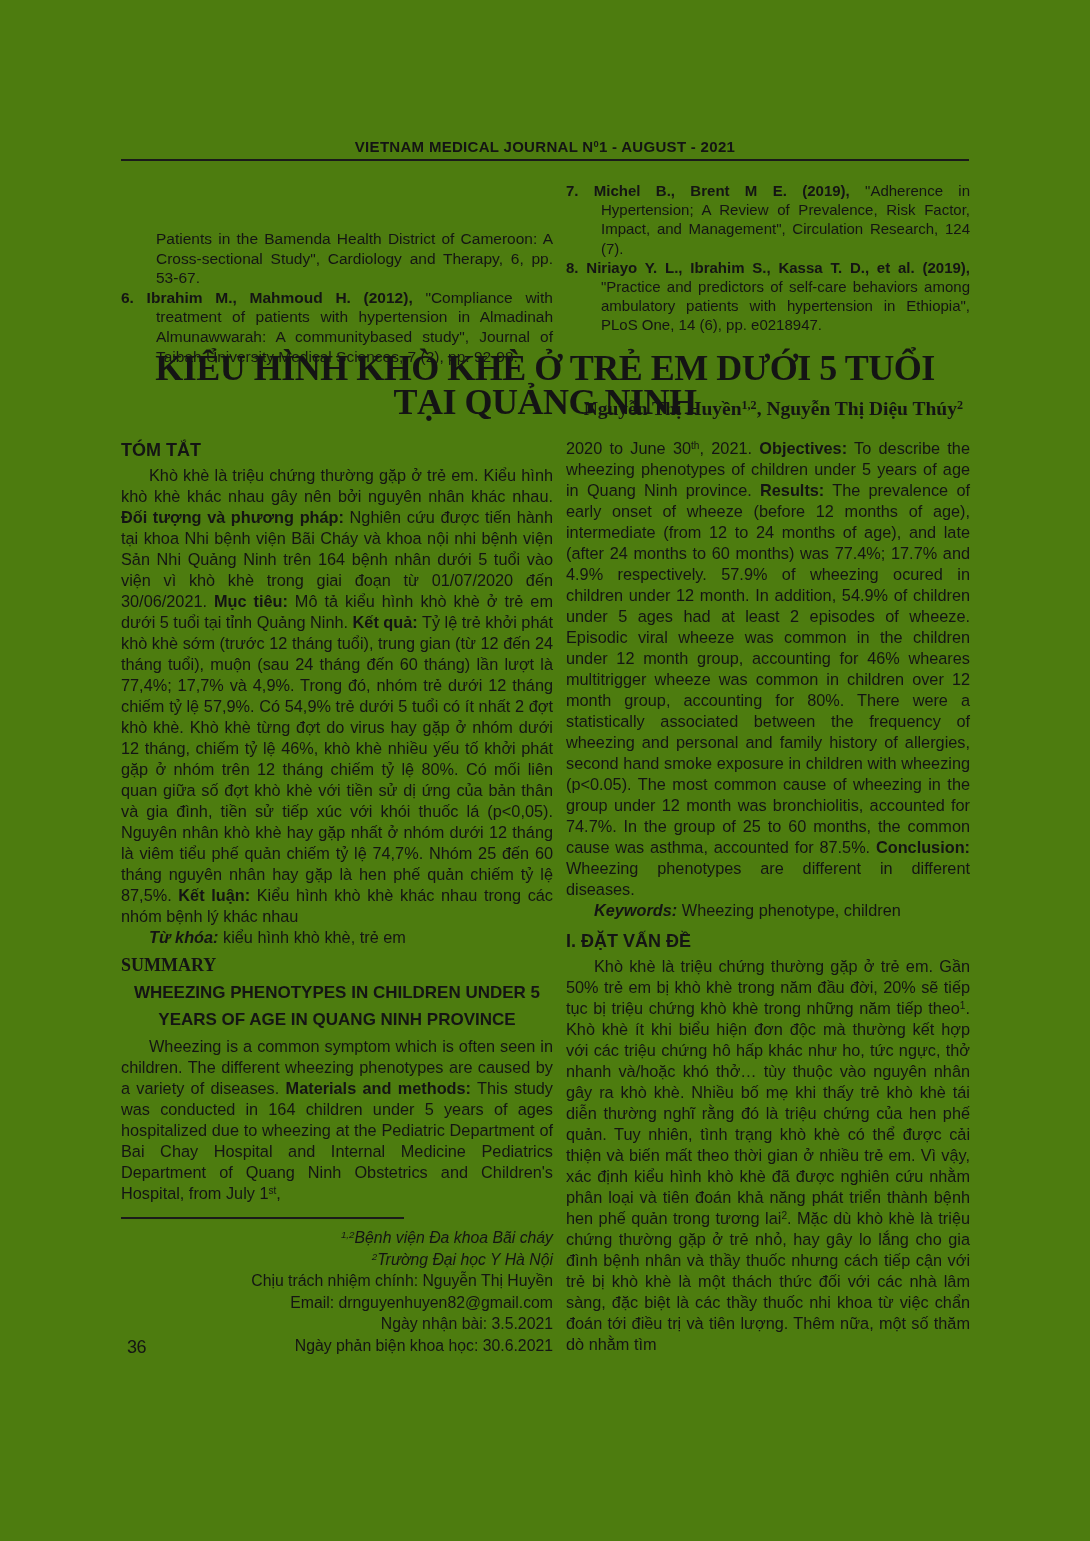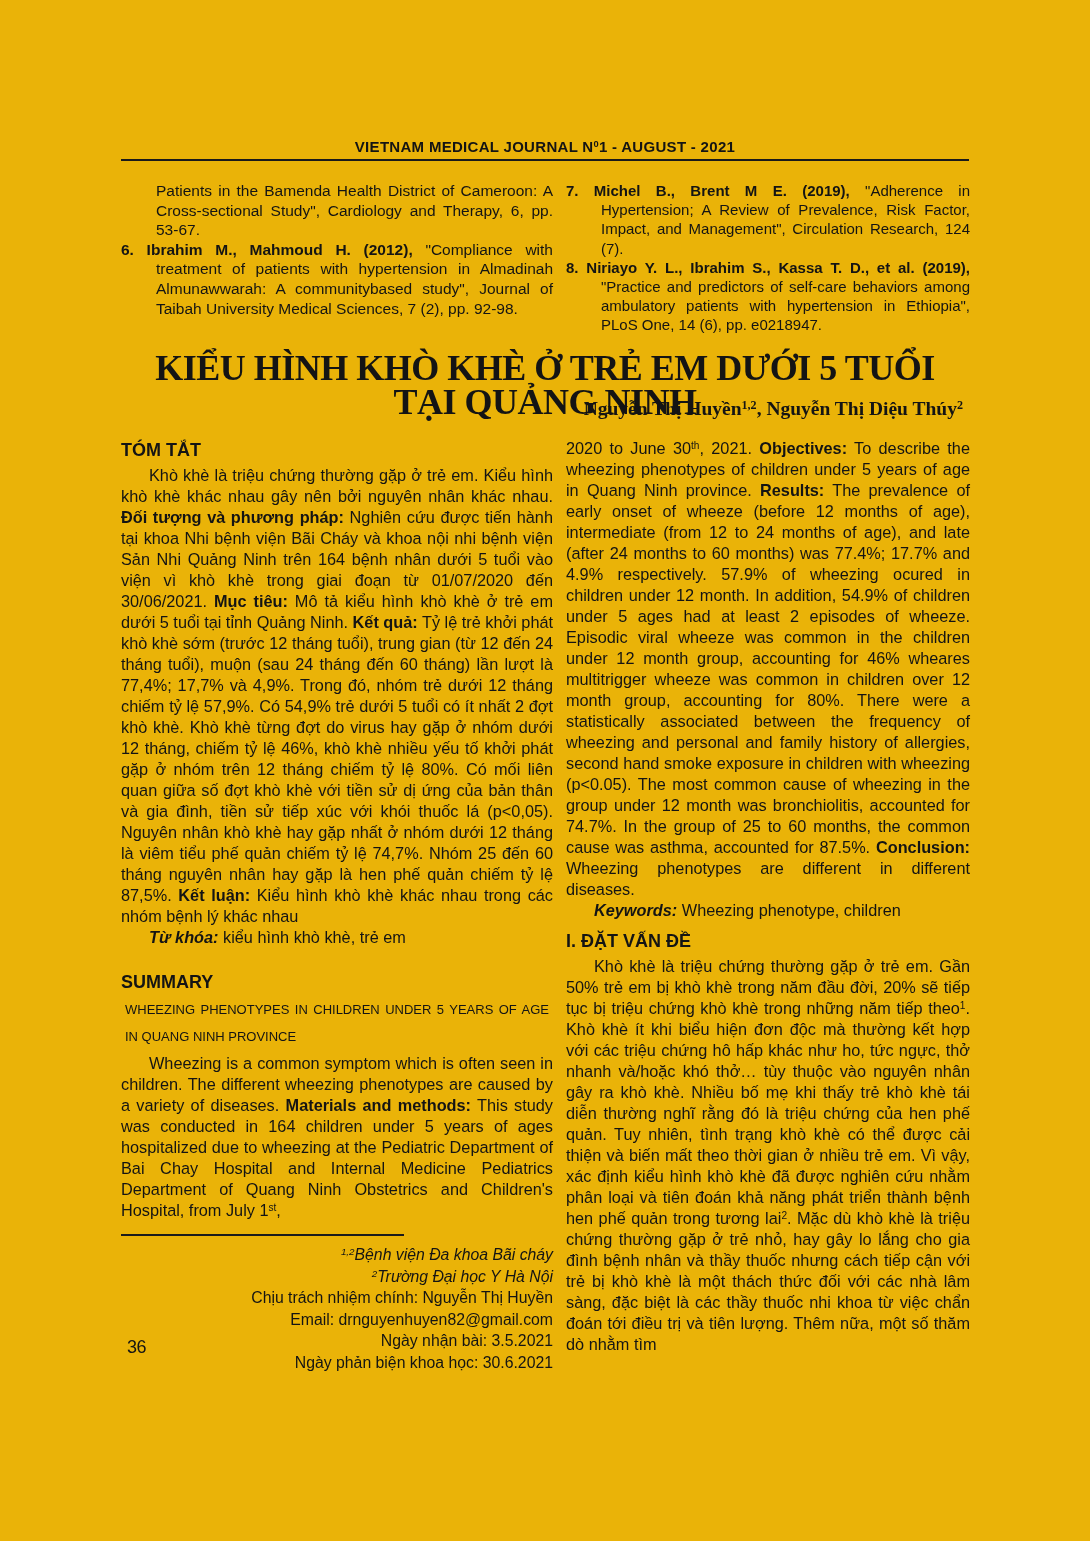--- a/index.html
+++ b/index.html
@@ -1,20 +1,20 @@
 <!DOCTYPE html>
 <html><head>
 <meta charset="utf-8">
 <style>
   html,body{margin:0;padding:0;background:#e8e8e8;}
   .page{
     position:relative;
     width:1090px;height:1541px;
     margin:0 auto;
-    background:#eab308;
+    background:#4d7c0f;
     color:#141414;
     font-family:"Liberation Sans",sans-serif;
     overflow:hidden;
   }
   .b{font-weight:bold;}
   .i{font-style:italic;}
   .sup{font-size:0.62em;vertical-align:0.5em;line-height:0;}
 
   .journal-header{
     position:absolute;left:121px;top:138px;width:848px;
@@ -24,21 +24,21 @@
     position:absolute;left:121px;top:159px;width:848px;height:2px;background:#1a1a1a;
   }
 
   .refs{
     position:absolute;left:121px;top:181px;width:849px;
     display:flex;gap:13px;
     font-size:15.5px;line-height:19.6px;text-align:justify;
   }
   .refs .c-left{width:432px;}
   .refs .c-right{width:404px;font-size:15px;line-height:19.2px;}
-  .ref-cont{padding-left:35px;}
+  .ref-cont{padding-left:35px;margin-top:48px;}
   .ref-item{padding-left:35px;text-indent:-35px;}
 
   .article-title{
     position:absolute;left:121px;top:351px;width:848px;
     text-align:center;
     font-family:"Liberation Serif",serif;font-weight:bold;font-size:36px;line-height:34px;
     letter-spacing:-0.5px;
   }
   .authors{
     position:absolute;left:121px;top:398px;width:842px;
@@ -51,24 +51,24 @@
     display:flex;gap:13px;
     font-size:16.3px;line-height:21px;text-align:justify;
   }
   .body-cols .c-left{width:432px;}
   .body-cols .c-right{width:404px;}
 
   .sec-h{font-size:18px;line-height:23px;font-weight:bold;text-align:left;margin:1px 0 3px 0;}
   .para{text-indent:28px;}
   .kw-line{text-indent:28px;}
   .sum-title{
-    font-weight:normal;font-size:13px;line-height:26.5px;
+    font-weight:bold;text-align:center;font-size:17px;line-height:26.5px;
     margin:2px 4px 3px 4px;
   }
-  .summary-h{margin-top:23px;}
+  .summary-h{margin-top:6px;font-family:Liberation Serif, serif;}
   .section1-h{margin-top:9px;}
 
   .fn-block{margin-top:13px;font-size:15.8px;line-height:21.6px;text-align:right;}
   .fn-rule{width:283px;height:2px;background:#1b1b1b;margin:0 0 8px 0;}
 
   .page-number{
     position:absolute;left:127px;top:1337px;
     font-size:18px;letter-spacing:-0.5px;
   }
 </style>

